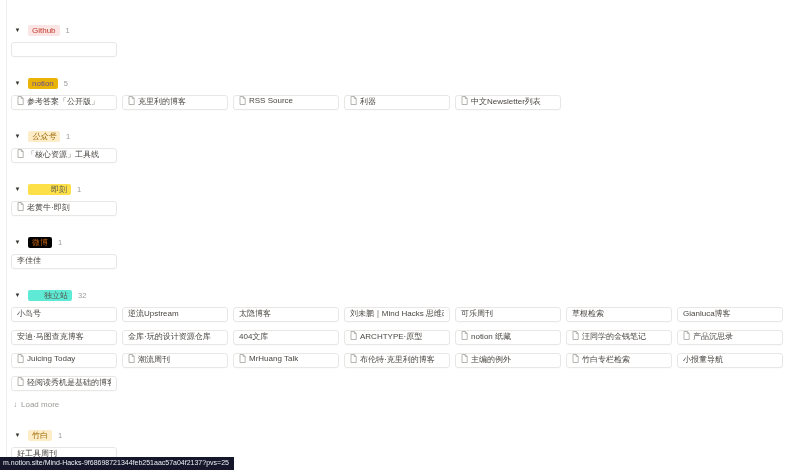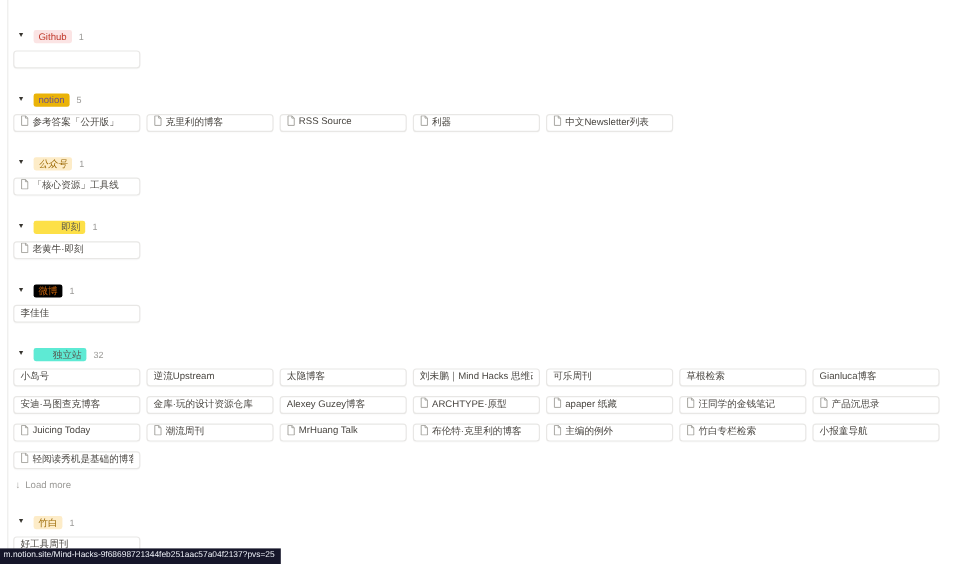--- a/index.html
+++ b/index.html
@@ -192,39 +192,39 @@
         <div class="card">
           <span class="label">Gianluca博客</span>
         </div>
         <div class="card">
           <span class="label">安迪·马图查克博客</span>
         </div>
         <div class="card">
           <span class="label">金库·玩的设计资源仓库</span>
         </div>
         <div class="card">
-          <span class="label">Alexey Guzey博客</span>
+          <span class="label">404文库</span>
         </div>
         <div class="card">
           <span style="display: flex;">
             <svg width="7" height="9" viewBox="0 0 7 9" class="page-ico">
               <path d="M1 0.5 H4.2 L6.2 2.4 V8.5 H1 Z" fill="#ffffff" stroke="#a3a29d" stroke-width="0.8"></path>
               <path d="M4.2 0.5 V2.4 H6.2" fill="none" stroke="#a3a29d" stroke-width="0.8"></path>
             </svg>
           </span>
           <span class="label">ARCHTYPE·原型</span>
         </div>
         <div class="card">
           <span style="display: flex;">
             <svg width="7" height="9" viewBox="0 0 7 9" class="page-ico">
               <path d="M1 0.5 H4.2 L6.2 2.4 V8.5 H1 Z" fill="#ffffff" stroke="#a3a29d" stroke-width="0.8"></path>
               <path d="M4.2 0.5 V2.4 H6.2" fill="none" stroke="#a3a29d" stroke-width="0.8"></path>
             </svg>
           </span>
-          <span class="label">apaper 纸藏</span>
+          <span class="label">notion 纸藏</span>
         </div>
         <div class="card">
           <span style="display: flex;">
             <svg width="7" height="9" viewBox="0 0 7 9" class="page-ico">
               <path d="M1 0.5 H4.2 L6.2 2.4 V8.5 H1 Z" fill="#ffffff" stroke="#a3a29d" stroke-width="0.8"></path>
               <path d="M4.2 0.5 V2.4 H6.2" fill="none" stroke="#a3a29d" stroke-width="0.8"></path>
             </svg>
           </span>
           <span class="label">汪同学的金钱笔记</span>
         </div>

